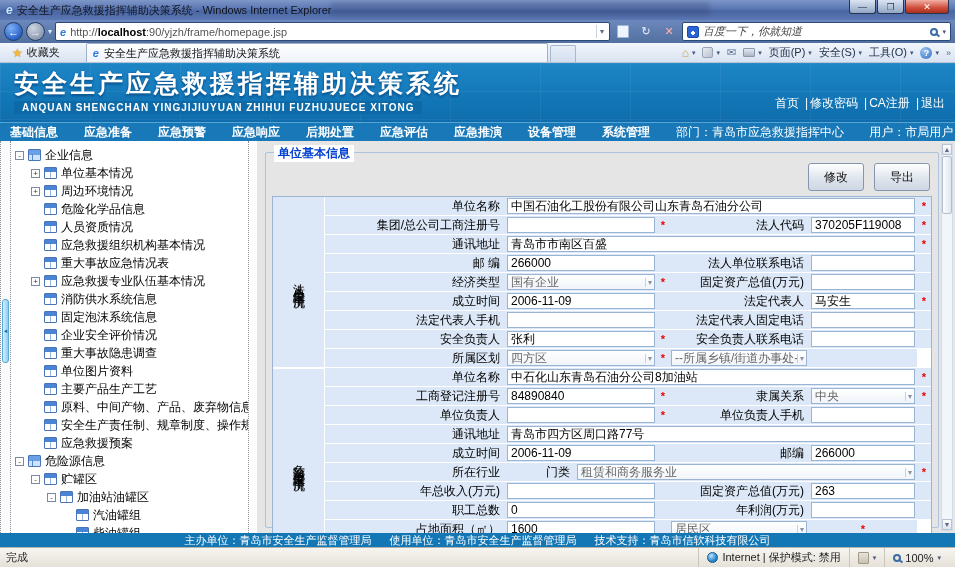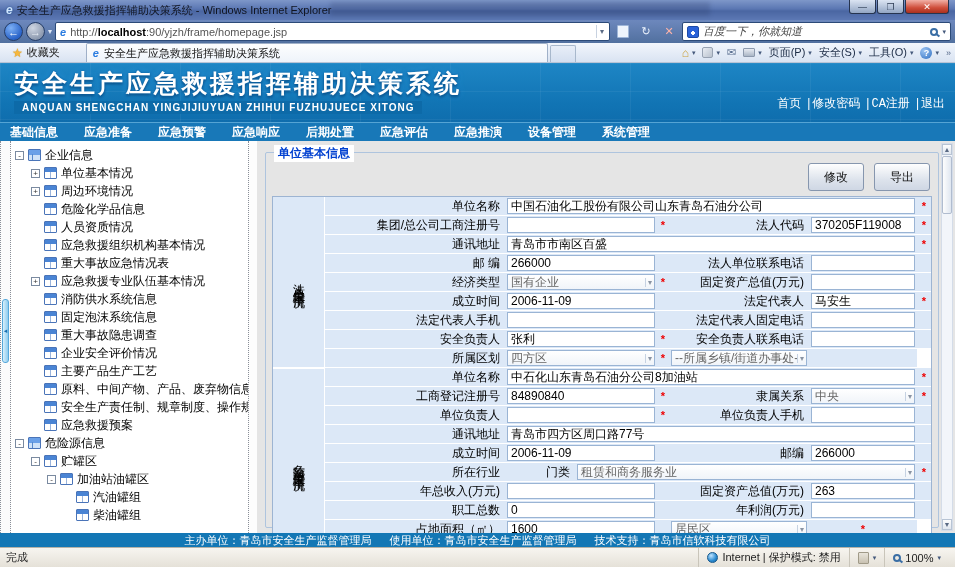--- a/index.html
+++ b/index.html
@@ -49,21 +49,21 @@
   .ico-mail { font-size:11px; color:#5a6f90; }
   .ico-print { width:12px; height:9px; background:linear-gradient(#e7ebf2,#aab6c6); border:1px solid #8c99ad; border-radius:1px; }
   .ico-help { width:12px; height:12px; border-radius:50%; background:radial-gradient(circle at 35% 30%,#9cc4f2,#2f6fc2); color:#fff; font-size:9px; display:flex; align-items:center; justify-content:center; font-weight:bold; }
   .chev { color:#55688a; font-size:9px; }
 
   
   .pageheader { height:59px; background:linear-gradient(180deg,#1e86c5 0%,#1174b4 70%,#0f6dad 100%); background-image:linear-gradient(90deg,rgba(255,255,255,.05) 1px,transparent 1px),linear-gradient(rgba(255,255,255,.05) 1px,transparent 1px),linear-gradient(180deg,#1e86c5 0%,#1174b4 70%,#0f6dad 100%); background-size:90px 28px,90px 28px,100% 100%; position:relative; padding:4px 0 0 14px; }
   .bigtitle { color:#fff; font-size:25px; font-weight:bold; letter-spacing:3px; text-shadow:0 0 3px #0a5d9e,0 2px 3px #084a80,0 0 6px #2c9be0; }
   .pinyin { display:inline-block; margin-top:1px; background:#0d6aa8; color:#fff; font-size:10px; font-weight:bold; letter-spacing:1px; padding:1px 8px; }
   .toplinks { position:absolute; right:10px; top:32px; color:#fff; font-size:12px; }
-  .toplinks a { color:#fff; text-decoration:none;font-family:Liberation Mono, monospace; }
+  .toplinks a { color:#fff; text-decoration:none; }
   .toplinks .sep { margin:0 2px 0 6px; }
 
   .navbar { height:19px; background:#1878b8; border-top:1px solid #55a4d4; display:flex; align-items:center; padding:0 10px; color:#fff; }
   .navbar .item { font-weight:bold; font-size:12px; margin-right:26px; white-space:nowrap; }
   .navbar .right { margin-left:auto; font-size:12px; white-space:nowrap; }
   .navbar .right span { margin-left:22px; }
 
   
   .bodyarea { height:392px; display:flex; background:#fff; position:relative; }
   .gutter { width:11px; border-left:1px dotted #8a8f98; border-right:1px dotted #8a8f98; position:relative; background:#fbfbfb; }
@@ -210,20 +210,24 @@
       <span class="item">基础信息</span>
       <span class="item">应急准备</span>
       <span class="item">应急预警</span>
       <span class="item">应急响应</span>
       <span class="item">后期处置</span>
       <span class="item">应急评估</span>
       <span class="item">应急推演</span>
       <span class="item">设备管理</span>
       <span class="item">系统管理</span>
     </span>
+  <span class="right">
+    <span style="margin-left:0;">部门：青岛市应急救援指挥中心</span>
+    <span>用户：市局用户</span>
+  </span>
 </div>
 
 <div class="bodyarea">
   <div class="gutter">
     <div class="handle">◂</div>
   </div>
   <div class="sidebar" id="tree">
       <div class="tree-item" style="padding-left: 0px;">
         <span class="toggle">-</span>
         <span class="ticon folder"></span>
@@ -270,26 +274,31 @@
         <span>消防供水系统信息</span>
       </div>
       <div class="tree-item" style="padding-left: 16px;">
         <span class="toggle none"></span>
         <span class="ticon"></span>
         <span>固定泡沫系统信息</span>
       </div>
       <div class="tree-item" style="padding-left: 16px;">
         <span class="toggle none"></span>
         <span class="ticon"></span>
+        <span>企业安全评价情况</span>
+      </div>
+      <div class="tree-item" style="padding-left: 16px;">
+        <span class="toggle none"></span>
+        <span class="ticon"></span>
         <span>重大事故隐患调查</span>
       </div>
       <div class="tree-item" style="padding-left: 16px;">
         <span class="toggle none"></span>
         <span class="ticon"></span>
-        <span>企业安全评价情况</span>
+        <span>单位图片资料</span>
       </div>
       <div class="tree-item" style="padding-left: 16px;">
         <span class="toggle none"></span>
         <span class="ticon"></span>
         <span>主要产品生产工艺</span>
       </div>
       <div class="tree-item" style="padding-left: 16px;">
         <span class="toggle none"></span>
         <span class="ticon"></span>
         <span>原料、中间产物、产品、废弃物信息</span>

